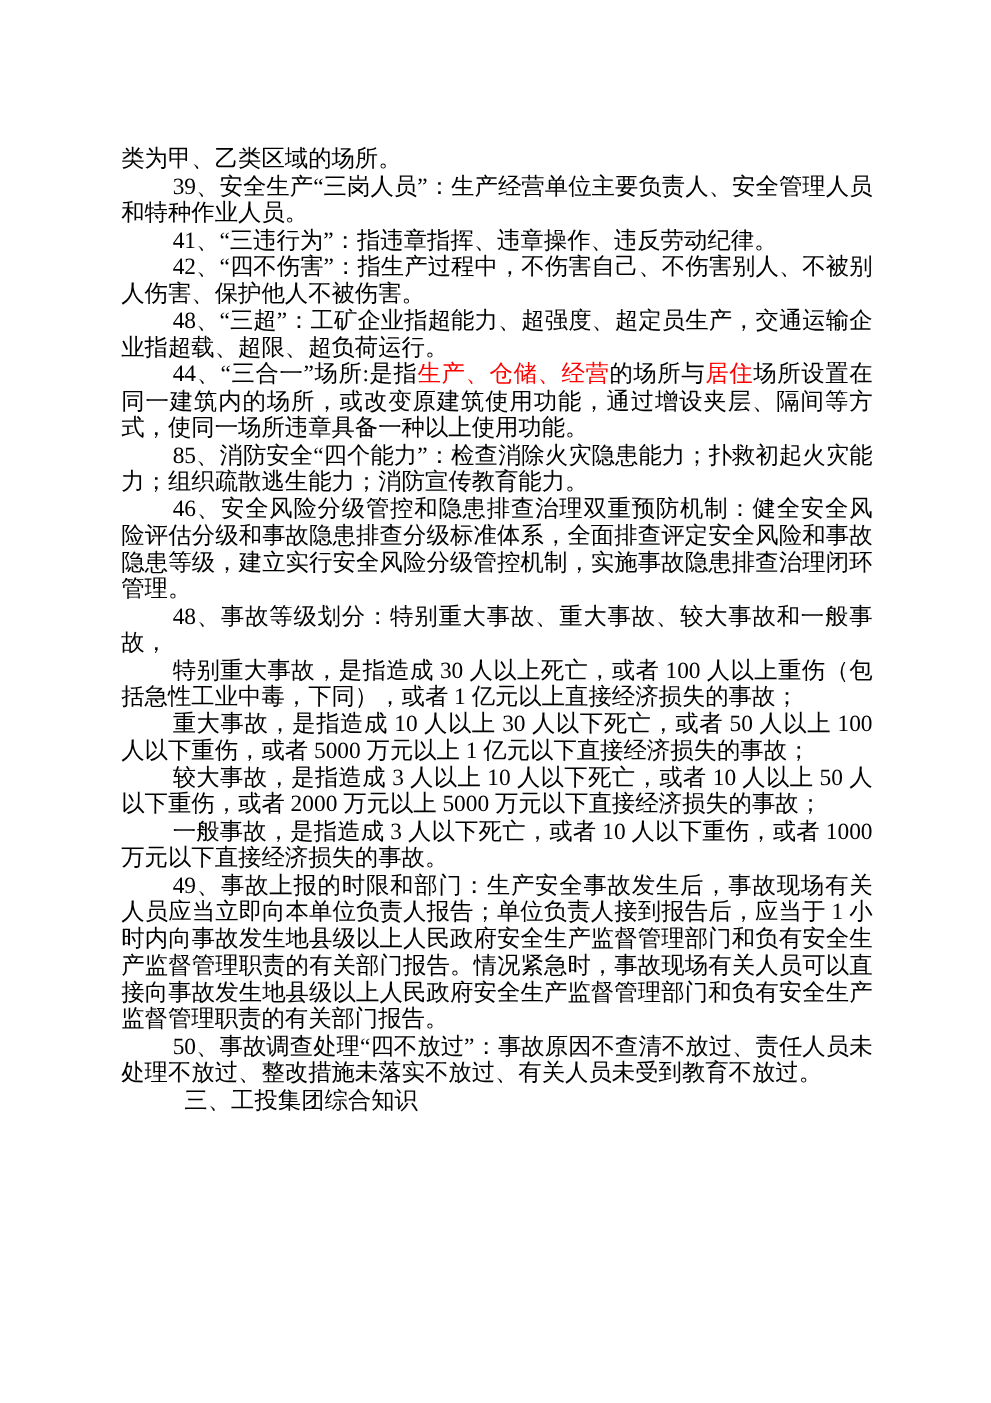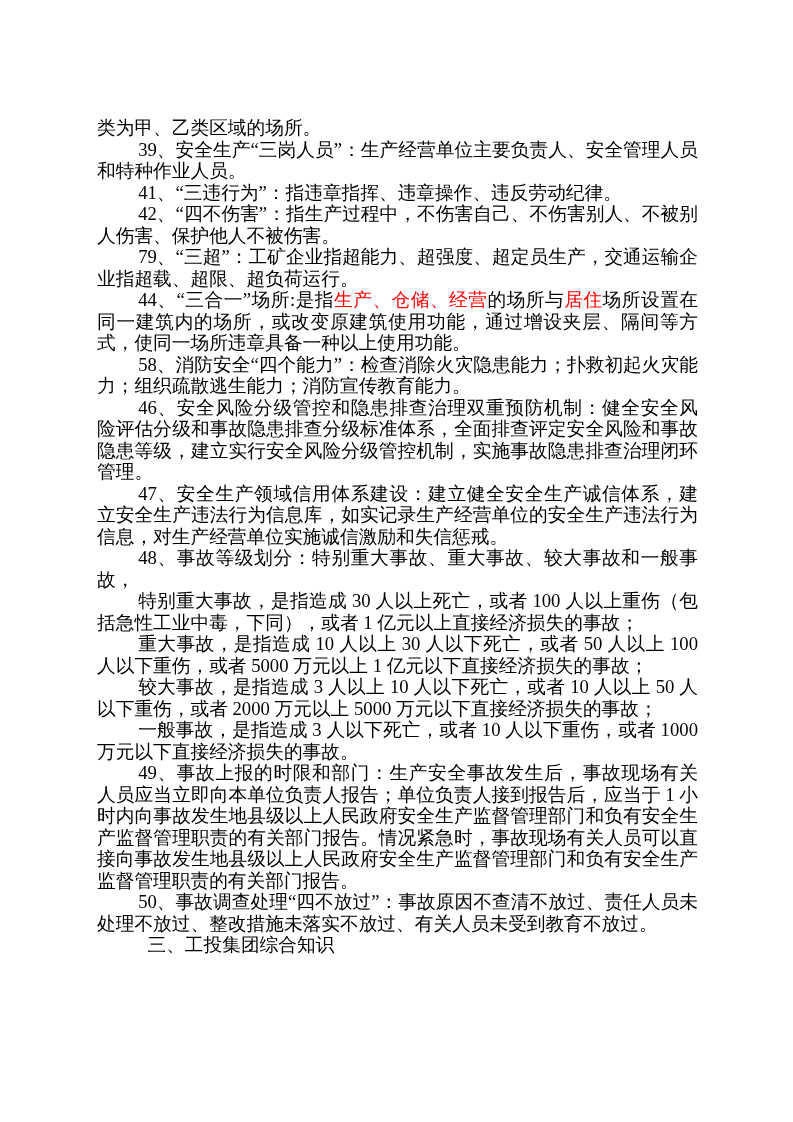--- a/index.html
+++ b/index.html
@@ -45,25 +45,24 @@
 </style>
 </head>
 <body>
 
 <div class="page">
   <div class="doc-body" id="doc-body">
       <p class="para no-indent"><span>类为甲、乙类区域的场所。</span></p>
       <p class="para"><span>39、安全生产“三岗人员”：生产经营单位主要负责人、安全管理人员和特种作业人员。</span></p>
       <p class="para"><span>41、“三违行为”：指违章指挥、违章操作、违反劳动纪律。</span></p>
       <p class="para"><span>42、“四不伤害”：指生产过程中，不伤害自己、不伤害别人、不被别人伤害、保护他人不被伤害。</span></p>
-      <p class="para"><span>79、“三超”：工矿企业指超能力、超强度、超定员生产，交通运输企业指超载、超限、超负荷运行。</span></p>
+      <p class="para"><span>48、“三超”：工矿企业指超能力、超强度、超定员生产，交通运输企业指超载、超限、超负荷运行。</span></p>
       <p class="para"><span>44、“三合一”场所:是指</span><span class="red">生产、仓储、经营</span><span>的场所与</span><span class="red">居住</span><span>场所设置在同一建筑内的场所，或改变原建筑使用功能，通过增设夹层、隔间等方式，使同一场所违章具备一种以上使用功能。</span></p>
-      <p class="para"><span>58、消防安全“四个能力”：检查消除火灾隐患能力；扑救初起火灾能力；组织疏散逃生能力；消防宣传教育能力。</span></p>
+      <p class="para"><span>85、消防安全“四个能力”：检查消除火灾隐患能力；扑救初起火灾能力；组织疏散逃生能力；消防宣传教育能力。</span></p>
       <p class="para"><span>46、安全风险分级管控和隐患排查治理双重预防机制：健全安全风险评估分级和事故隐患排查分级标准体系，全面排查评定安全风险和事故隐患等级，建立实行安全风险分级管控机制，实施事故隐患排查治理闭环管理。</span></p>
-      <p class="para"><span>47、安全生产领域信用体系建设：建立健全安全生产诚信体系，建立安全生产违法行为信息库，如实记录生产经营单位的安全生产违法行为信息，对生产经营单位实施诚信激励和失信惩戒。</span></p>
       <p class="para"><span>48、事故等级划分：特别重大事故、重大事故、较大事故和一般事故，</span></p>
       <p class="para"><span>特别重大事故，是指造成 30 人以上死亡，或者 100 人以上重伤（包括急性工业中毒，下同），或者 1 亿元以上直接经济损失的事故；</span></p>
       <p class="para"><span>重大事故，是指造成 10 人以上 30 人以下死亡，或者 50 人以上 100 人以下重伤，或者 5000 万元以上 1 亿元以下直接经济损失的事故；</span></p>
       <p class="para"><span>较大事故，是指造成 3 人以上 10 人以下死亡，或者 10 人以上 50 人以下重伤，或者 2000 万元以上 5000 万元以下直接经济损失的事故；</span></p>
       <p class="para"><span>一般事故，是指造成 3 人以下死亡，或者 10 人以下重伤，或者 1000 万元以下直接经济损失的事故。</span></p>
       <p class="para"><span>49、事故上报的时限和部门：生产安全事故发生后，事故现场有关人员应当立即向本单位负责人报告；单位负责人接到报告后，应当于 1 小时内向事故发生地县级以上人民政府安全生产监督管理部门和负有安全生产监督管理职责的有关部门报告。情况紧急时，事故现场有关人员可以直接向事故发生地县级以上人民政府安全生产监督管理部门和负有安全生产监督管理职责的有关部门报告。</span></p>
       <p class="para"><span>50、事故调查处理“四不放过”：事故原因不查清不放过、责任人员未处理不放过、整改措施未落实不放过、有关人员未受到教育不放过。</span></p>
       <p class="para heading"><span>三、工投集团综合知识</span></p>
     </div>
 </div>

